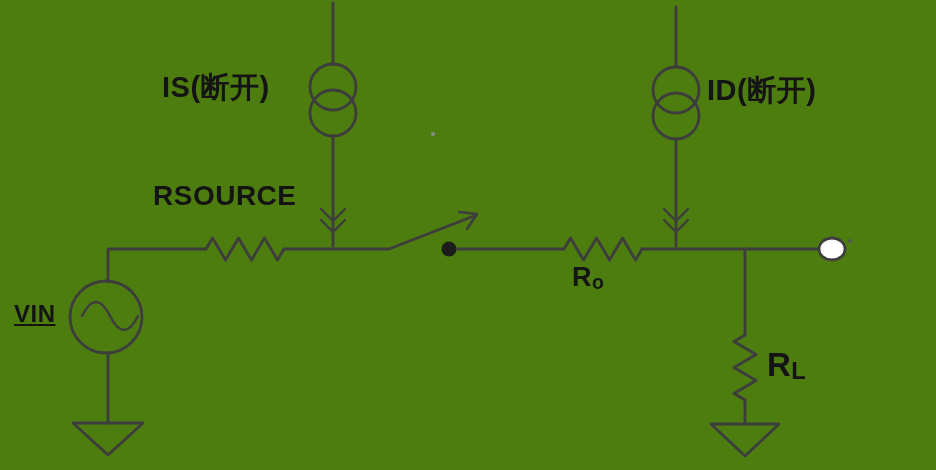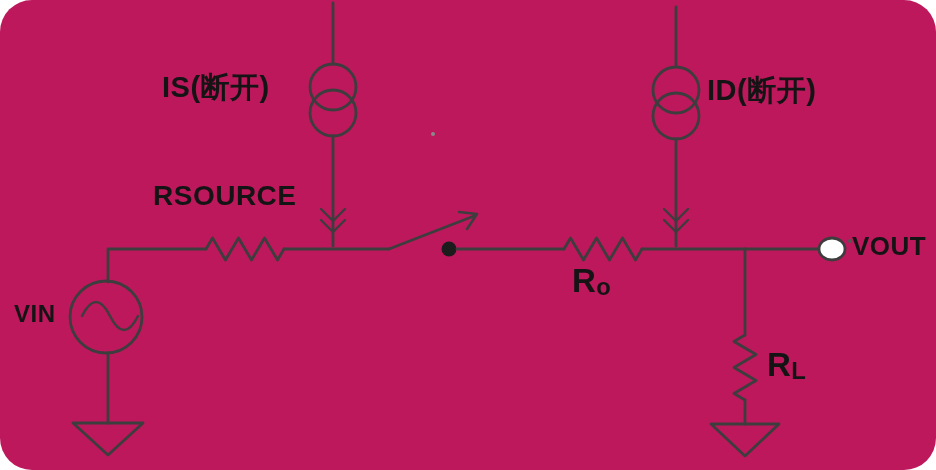--- a/index.html
+++ b/index.html
@@ -1,22 +1,21 @@
 <!DOCTYPE html>
 <html><head>
 <meta charset="utf-8">
 <style>
   html,body{margin:0;padding:0;background:#ffffff;}
   .stage{
     position:relative;
     width:936px;height:470px;
-    background:#be185d;
+    background:#4d7c0f;
     font-family:"Liberation Sans","DejaVu Sans",sans-serif;
     overflow:hidden;
-    border-radius:32px;
   }
   .stage svg{position:absolute;left:0;top:0;}
   .lbl{
     position:absolute;
     font-weight:700;
     color:#141414;
     white-space:nowrap;
     letter-spacing:0.5px;
     line-height:1;
   }
@@ -98,26 +97,25 @@
       <circle cx="433" cy="134" r="2" fill="#8a8a8a" stroke="none"></circle>
     </g>
   </svg>
 
   <div class="lbl" style="left:162px;top:73px;font-size:29px;">IS(断开)</div>
 
   <div class="lbl" style="left:707px;top:76px;font-size:29px;">ID(断开)</div>
 
   <div class="lbl" style="left:153px;top:182px;font-size:28px;">RSOURCE</div>
 
-  <div class="lbl" style="left:14px;top:302px;font-size:24px;">VIN</div>
+  <div class="lbl" style="left:14px;top:302px;font-size:24px;text-decoration:underline;">VIN</div>
 
-  <div class="lbl" style="left:572px;top:264px;font-size:33px;">
+  <div class="lbl" style="left:572px;top:264px;font-size:27px;">
     <span>R</span><span class="sub">o</span>
   </div>
 
   <div class="lbl" style="left:767px;top:348px;font-size:33px;">
     <span>R</span><span class="sub">L</span>
   </div>
 
-  <div class="lbl" style="left:852px;top:233px;font-size:26px;">VOUT</div>
 
 
 </div>
 
 </body></html>

